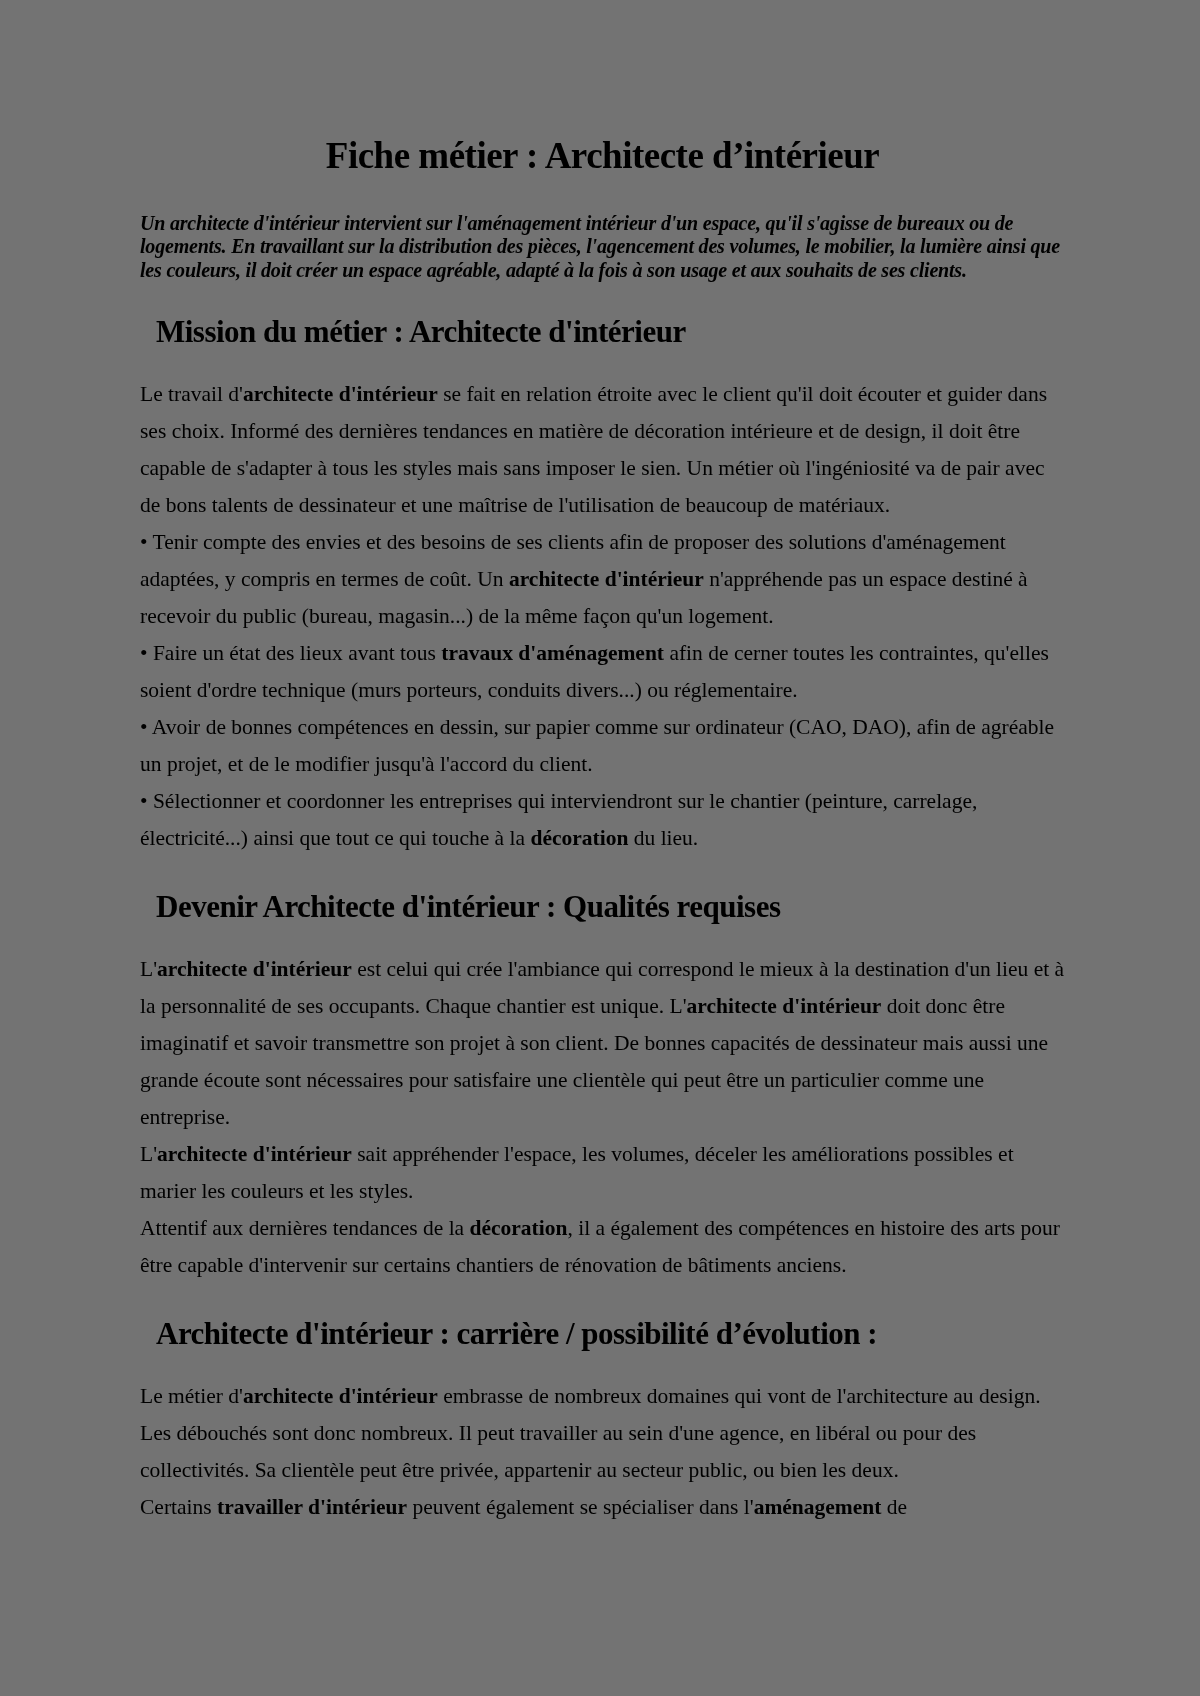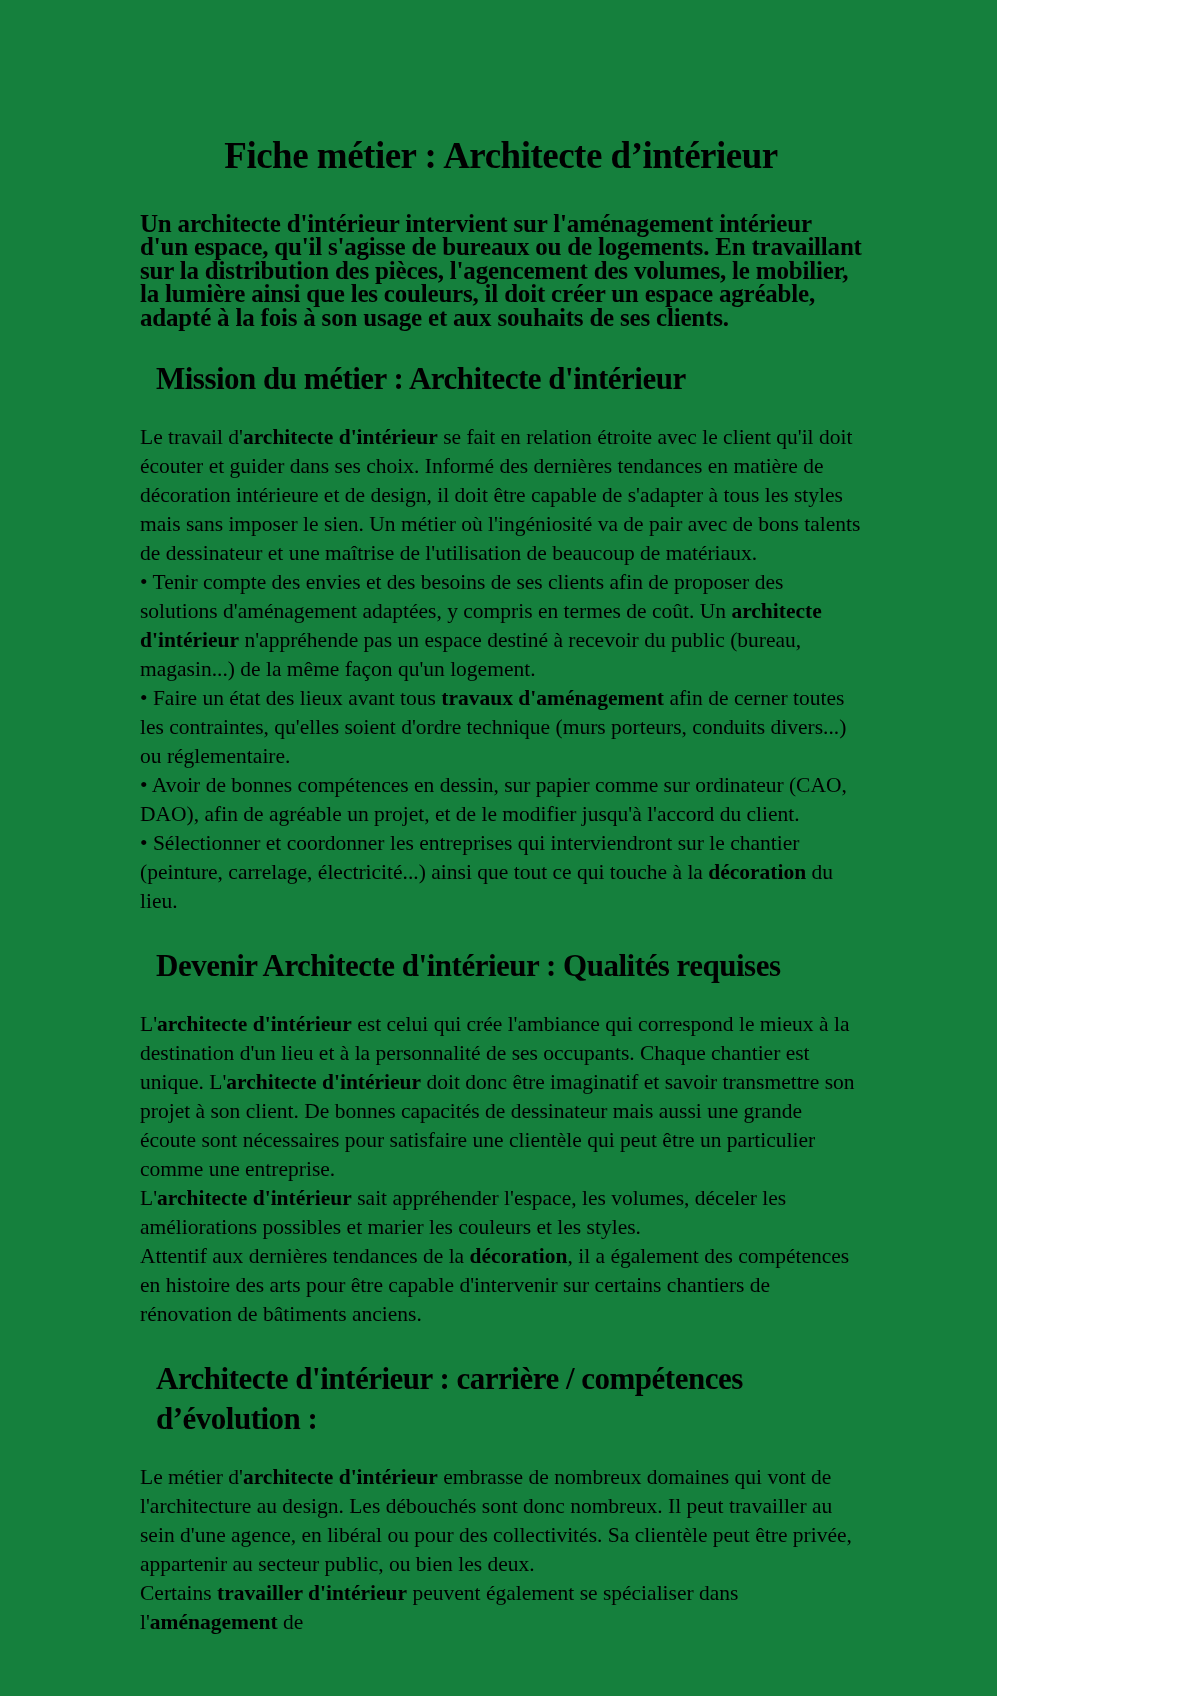--- a/index.html
+++ b/index.html
@@ -9,54 +9,55 @@
   }
   body {
     width: 1200px;
     height: 1696px;
     overflow: hidden;
     font-family: "Liberation Serif", "DejaVu Serif", serif;
     color: #000000;
   }
   .page {
     box-sizing: border-box;
-    width: 997px;
+    width: 1200px;
     height: 1696px;
     padding: 132px 135px 0 140px;
-    background: #15803d;
+    background: #737373;
   }
   .doc-title {
     margin: 0;
     font-size: 37px;
     font-weight: bold;
     line-height: 48px;
     text-align: center;
     letter-spacing: -0.5px;
     white-space: nowrap;
   }
   .intro {
     margin: 32px 0 0 0;
   }
   .intro .para {
-    font-size: 25px;
+    font-size: 20px;
     font-weight: bold;
     line-height: 23.4px;
     letter-spacing: -0.2px;
+    font-style: italic;
   }
   .section-heading {
     margin: 30px 0 24px 16px;
     font-size: 31px;
     font-weight: bold;
     line-height: 40px;
     letter-spacing: -0.5px;
   }
   .para {
     margin: 0;
     font-size: 21.5px;
-    line-height: 29px;
+    line-height: 37px;
   }
   .para b {
     font-weight: bold;
   }
 </style>
 </head>
 <body>
 
 <div class="page">
 
@@ -80,20 +81,20 @@
   <section>
     <h2 class="section-heading">Devenir Architecte d'intérieur : Qualités requises</h2>
     <div class="section-body">
         <p class="para">L'<b>architecte d'intérieur</b> est celui qui crée l'ambiance qui correspond le mieux à la destination d'un lieu et à la personnalité de ses occupants. Chaque chantier est unique. L'<b>architecte d'intérieur</b> doit donc être imaginatif et savoir transmettre son projet à son client. De bonnes capacités de dessinateur mais aussi une grande écoute sont nécessaires pour satisfaire une clientèle qui peut être un particulier comme une entreprise.</p>
         <p class="para">L'<b>architecte d'intérieur</b> sait appréhender l'espace, les volumes, déceler les améliorations possibles et marier les couleurs et les styles.</p>
         <p class="para">Attentif aux dernières tendances de la <b>décoration</b>, il a également des compétences en histoire des arts pour être capable d'intervenir sur certains chantiers de rénovation de bâtiments anciens.</p>
       </div>
   </section>
 
   <section>
-    <h2 class="section-heading">Architecte d'intérieur : carrière / compétences d’évolution :</h2>
+    <h2 class="section-heading">Architecte d'intérieur : carrière / possibilité d’évolution :</h2>
     <div class="section-body">
         <p class="para">Le métier d'<b>architecte d'intérieur</b> embrasse de nombreux domaines qui vont de l'architecture au design. Les débouchés sont donc nombreux. Il peut travailler au sein d'une agence, en libéral ou pour des collectivités. Sa clientèle peut être privée, appartenir au secteur public, ou bien les deux.</p>
         <p class="para">Certains <b>travailler d'intérieur</b> peuvent également se spécialiser dans l'<b>aménagement</b> de</p>
       </div>
   </section>
 
 </div>
 
 </body></html>

